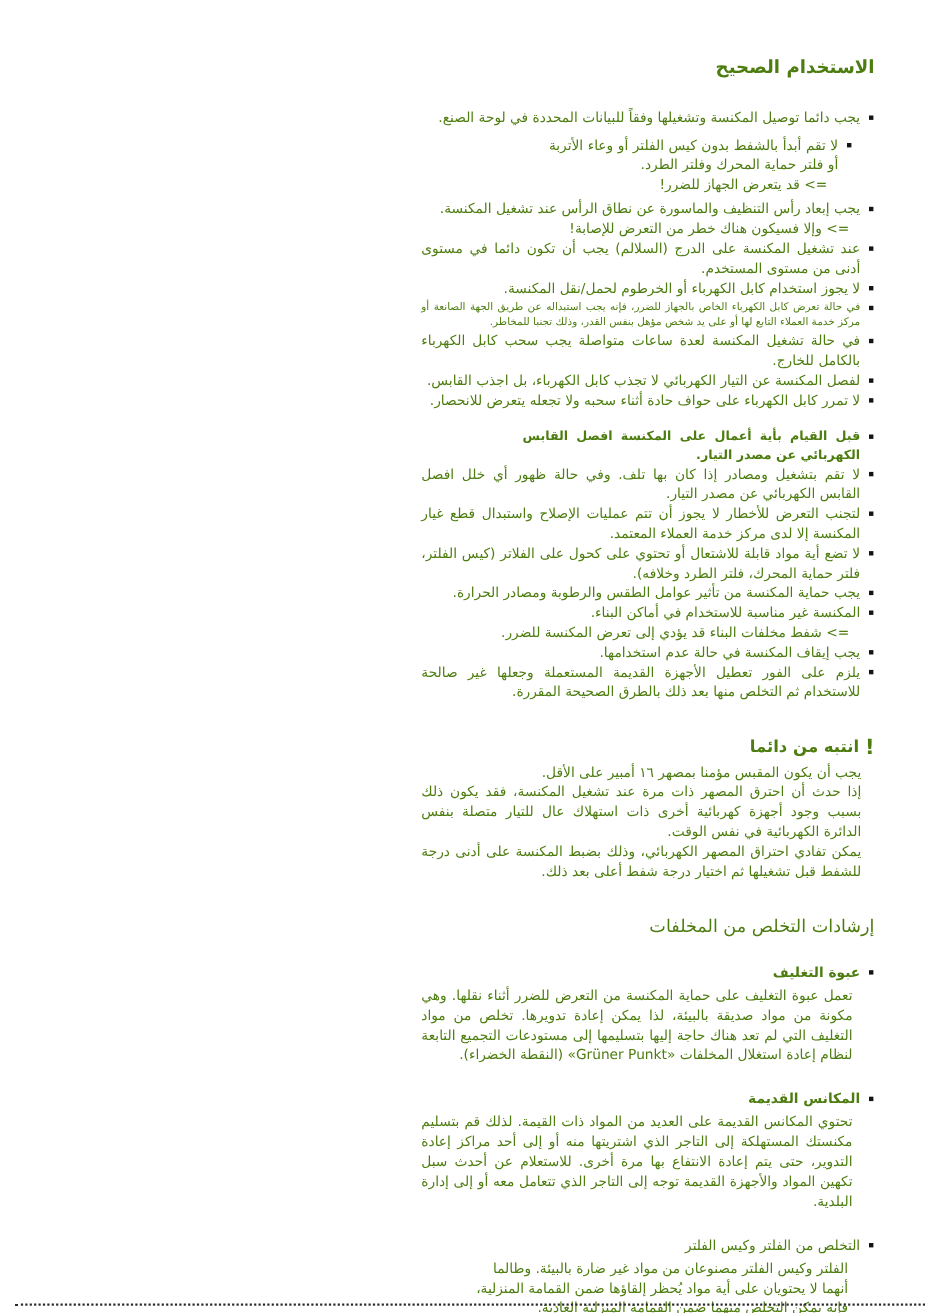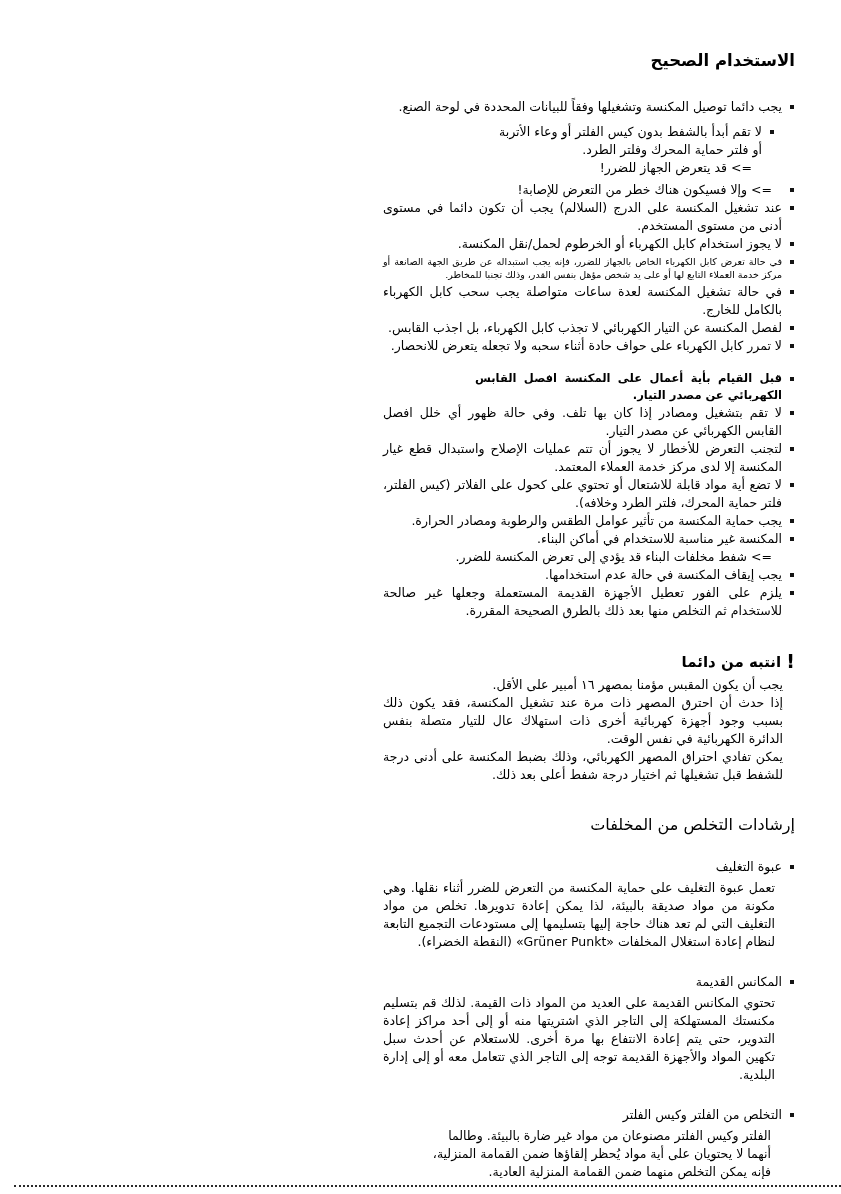--- a/index.html
+++ b/index.html
@@ -1,21 +1,21 @@
 <!DOCTYPE html>
 <html lang="ar" dir="rtl"><head>
 <meta charset="utf-8">
 <style>
   html,body { margin:0; padding:0; background:#ffffff; }
   .page {
     position:relative;
     width:841px; height:1194px;
     background:#ffffff;
     font-family:"DejaVu Sans", sans-serif;
-    color:#000000;
+    color:#4d7c0f;
     direction:rtl;
     overflow:hidden;
   }
   .content {
     position:absolute;
     top:52px; right:46px;
     width:412px;
     font-size:12.5px;
     line-height:18px;
     text-align:right;
@@ -79,21 +79,21 @@
   .disposal { margin-top:32px; }
   .disp-head {
     font-weight:normal;
     font-size:16px;
     margin:0 0 24px 0;
   }
   .dblock { margin-bottom:22px; }
   .dblock .dhead {
     position:relative;
     padding-right:13px;
-    font-weight:normal;
+    font-weight:bold;
     margin:0 0 3px 0;
   }
   .dblock .dhead::before {
     content:"";
     position:absolute;
     right:1px; top:7px;
     width:4px; height:4px;
     background:#141414;
   }
   .dblock .dhead.regular { font-weight:normal; }
@@ -111,21 +111,21 @@
 <body>
 
 <div class="page">
   <div class="content">
 
     <h1 class="doc-title">الاستخدام الصحيح</h1>
 
     <ul class="blist">
       <li><span>يجب دائما توصيل المكنسة وتشغيلها وفقاً للبيانات المحددة في لوحة الصنع.</span></li>
       <li class="narrow"><span>لا تقم أبدأ بالشفط بدون كيس الفلتر أو وعاء الأتربة أو فلتر حماية المحرك وفلتر الطرد.</span><div class="sub">=&gt; قد يتعرض الجهاز للضرر!</div></li>
-      <li><div class="sub">=&gt; وإلا فسيكون هناك خطر من التعرض للإصابة!</div></li>
+      <li><span>يجب إبعاد رأس التنظيف والماسورة عن نطاق الرأس عند تشغيل المكنسة.</span><div class="sub">=&gt; وإلا فسيكون هناك خطر من التعرض للإصابة!</div></li>
       <li><span>عند تشغيل المكنسة على الدرج (السلالم) يجب أن تكون دائما في مستوى أدنى من مستوى المستخدم.</span></li>
       <li><span>لا يجوز استخدام كابل الكهرباء أو الخرطوم لحمل/نقل المكنسة.</span></li>
       <li class="small"><span>في حالة تعرض كابل الكهرباء الخاص بالجهاز للضرر، فإنه يجب استبداله عن طريق الجهة الصانعة أو مركز خدمة العملاء التابع لها أو على يد شخص مؤهل بنفس القدر، وذلك تجنبا للمخاطر.</span></li>
       <li><span>في حالة تشغيل المكنسة لعدة ساعات متواصلة يجب سحب كابل الكهرباء بالكامل للخارج.</span></li>
       <li><span>لفصل المكنسة عن التيار الكهربائي لا تجذب كابل الكهرباء، بل اجذب القابس.</span></li>
       <li><span>لا تمرر كابل الكهرباء على حواف حادة أثناء سحبه ولا تجعله يتعرض للانحصار.</span></li>
       <li class="boldsm"><span>قبل القيام بأية أعمال على المكنسة افصل القابس الكهربائي عن مصدر التيار.</span></li>
       <li><span>لا تقم بتشغيل ومصادر إذا كان بها تلف. وفي حالة ظهور أي خلل افصل القابس الكهربائي عن مصدر التيار.</span></li>
       <li><span>لتجنب التعرض للأخطار لا يجوز أن تتم عمليات الإصلاح واستبدال قطع غيار المكنسة إلا لدى مركز خدمة العملاء المعتمد.</span></li>
       <li><span>لا تضع أية مواد قابلة للاشتعال أو تحتوي على كحول على الفلاتر (كيس الفلتر، فلتر حماية المحرك، فلتر الطرد وخلافه).</span></li>

